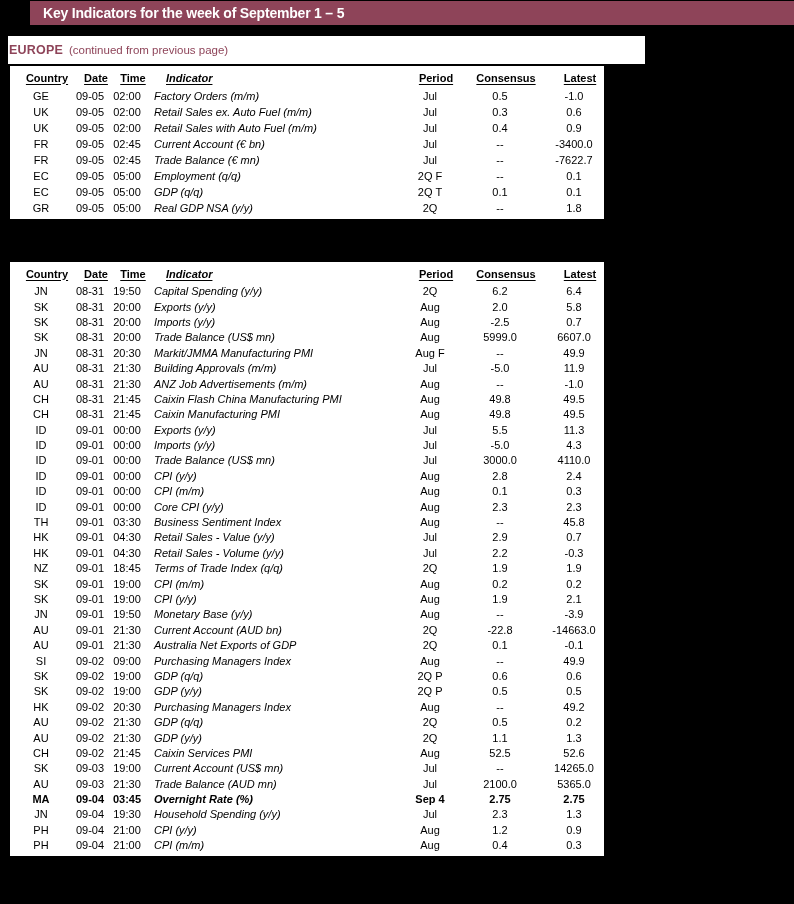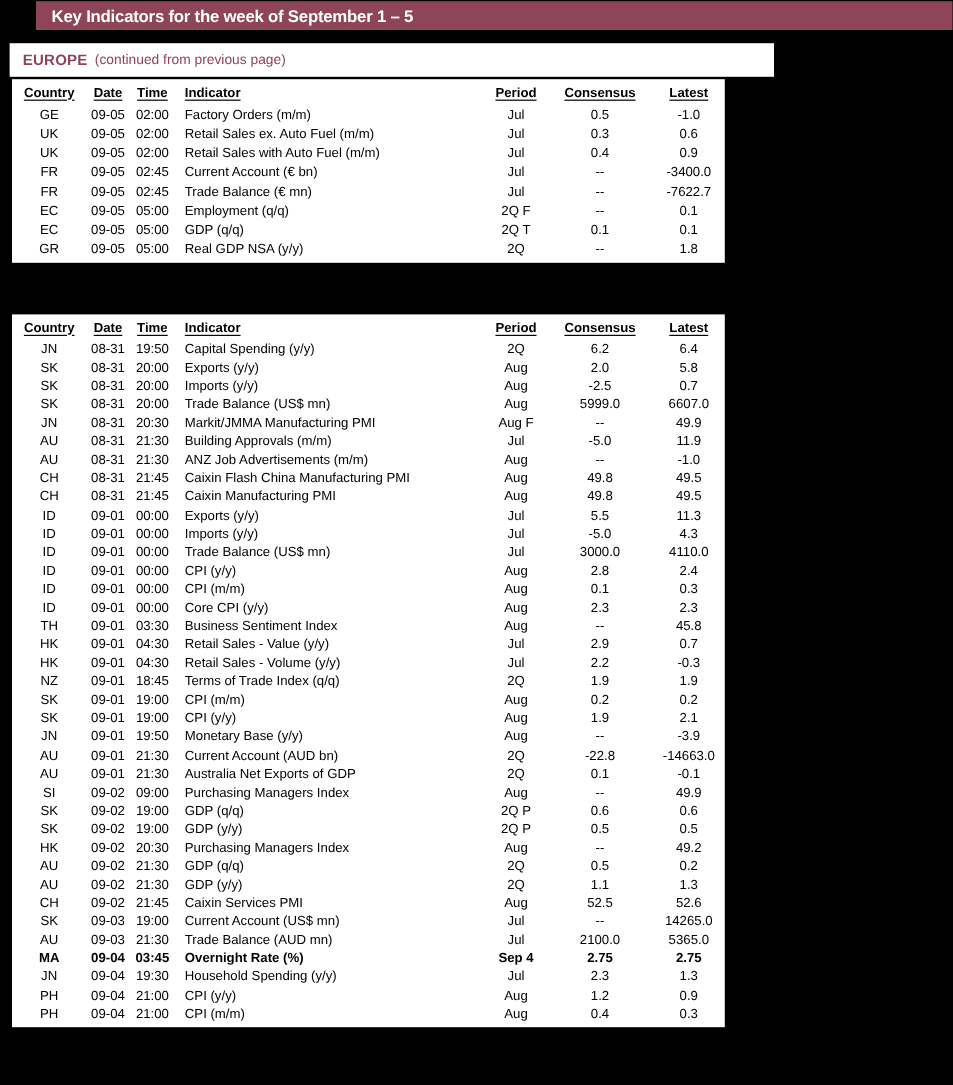--- a/index.html
+++ b/index.html
@@ -2,36 +2,36 @@
 <html style="--accent: #8E4459;"><head>
 <meta charset="utf-8">
 <style>
   html,body{margin:0;padding:0;background:#000;}
   .page{position:relative;width:794px;height:904px;background:#000;overflow:hidden;
         font-family:"Liberation Sans",sans-serif;-webkit-font-smoothing:antialiased;}
   .title-bar{position:absolute;left:30px;top:1px;width:764px;height:24px;
         background:var(--accent,#8E4459);color:#fff;font-weight:bold;font-size:14px;
         line-height:24px;padding-left:13px;box-sizing:border-box;letter-spacing:-0.2px;white-space:nowrap;}
   .section-bar{position:absolute;background:#fff;display:flex;align-items:center;
-        box-sizing:border-box;padding-left:11px;}
+        box-sizing:border-box;padding-left:1px;}
   .europe-bar{left:8px;top:36px;width:637px;height:28px;}
   .asia-bar{left:8px;top:232px;width:630px;height:27px;}
   .sec-name{color:var(--accent,#8E4459);font-weight:bold;font-size:12.5px;letter-spacing:0.2px;white-space:nowrap;}
   .sec-note{color:var(--accent,#8E4459);font-size:11.5px;margin-left:6px;white-space:nowrap;}
   .tbl{position:absolute;left:10px;width:594px;background:#fff;padding:2px 0 3px 0;box-sizing:border-box;}
   .europe-tbl{top:66px;}
   .asia-tbl{top:262px;}
   .row{display:grid;grid-template-columns:62px 36px 38px 1fr 52px 88px 60px;
        align-items:center;font-size:11px;color:#000;height:16px;}
   .asia-tbl .row{height:15.4px;}
   .row.hdr{height:20px;font-weight:bold;}
-  .hdr .cell{text-decoration:underline;text-underline-offset:2px;}
+  .hdr .cell{text-decoration:underline;text-underline-offset:2px;margin-left:12px;}
   .cell{white-space:nowrap;line-height:1;}
   .c-country,.c-date,.c-time,.c-period,.c-consensus,.c-latest{text-align:center;}
-  .c-indicator{text-align:left;padding-left:8px;}
+  .c-indicator{text-align:left;padding-left:8px;font-style:italic;}
   .row.bold{font-weight:bold;}
 </style>
 </head>
 <body>
 
 <div class="page">
 
   <div class="title-bar">
     <span>Key Indicators for the week of September 1 – 5</span>
   </div>

